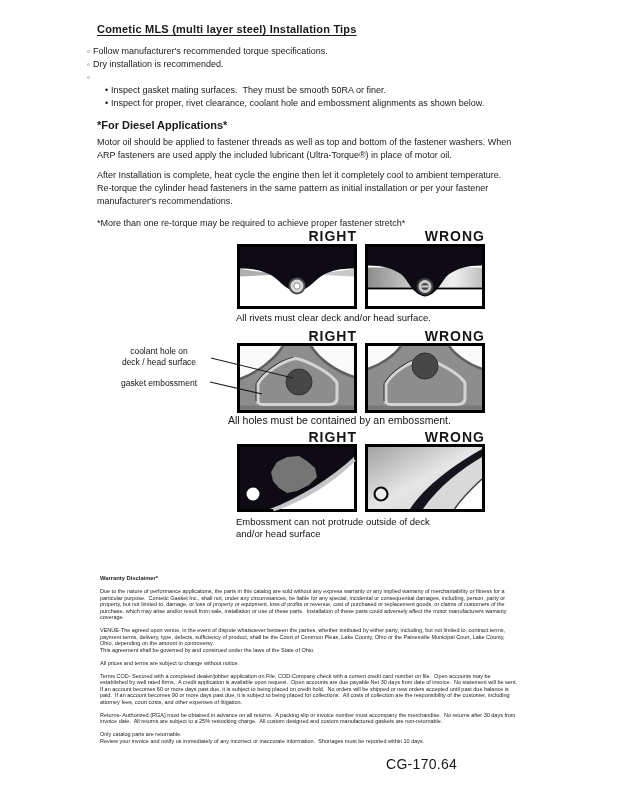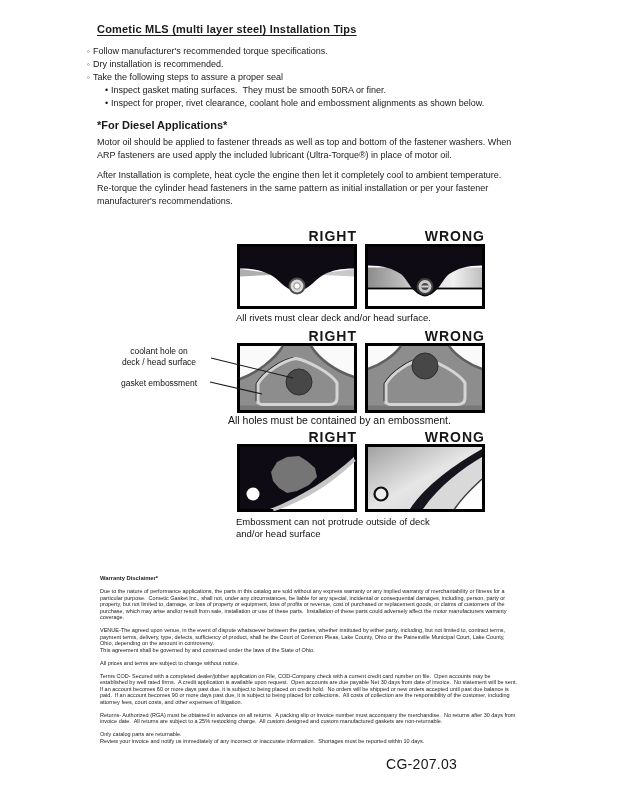--- a/index.html
+++ b/index.html
@@ -52,34 +52,34 @@
     <div class="bullet-row">
       <span class="marker">◦</span>
       <span>Follow manufacturer's recommended torque specifications.</span>
     </div>
     <div class="bullet-row">
       <span class="marker">◦</span>
       <span>Dry installation is recommended.</span>
     </div>
     <div class="bullet-row">
       <span class="marker">◦</span>
-      <span>Take the following steps to assure a proper seal</span>
     </div>
     <div class="bullet-row sub">
       <span class="marker">•</span>
       <span>Inspect gasket mating surfaces.  They must be smooth 50RA or finer.</span>
     </div>
     <div class="bullet-row sub">
       <span class="marker">•</span>
       <span>Inspect for proper, rivet clearance, coolant hole and embossment alignments as shown below.</span>
     </div>
 
     <div class="diesel-heading">*For Diesel Applications*</div>
     <p class="body-para">Motor oil should be applied to fastener threads as well as top and bottom of the fastener washers. When ARP fasteners are used apply the included lubricant (Ultra-Torque®) in place of motor oil.</p>
     <p class="body-para">After Installation is complete, heat cycle the engine then let it completely cool to ambient temperature. Re-torque the cylinder head fasteners in the same pattern as initial installation or per your fastener manufacturer's recommendations.</p>
+    <p class="body-para last">*More than one re-torque may be required to achieve proper fastener stretch*</p>
   </div>
 
   <div class="fig-label" style="left:237px;top:229px">RIGHT</div>
   <div class="fig-label" style="left:365px;top:229px">WRONG</div>
 
   <svg class="fig-box" style="left:237px;top:244px" width="120" height="65" viewBox="0 0 120 65">
     <rect x="1.5" y="1.5" width="117" height="62" fill="#ffffff" stroke="#000000" stroke-width="3"></rect>
     <polygon points="3,25 44,30.5 3,32.5" fill="#aeaeae"></polygon>
     <polygon points="117,25 76,30.5 117,32.5" fill="#c9c9c9"></polygon>
     <path d="M3,3 H117 V24.5 C103,24.5 95,26.5 87,30.5 C78,35 73,45.5 60,47.5 C47,45.5 42,35 33,30.5 C25,26.5 17,24.5 3,24.5 Z" fill="#0e0b15"></path>
@@ -183,15 +183,15 @@
     <p class="dp">Due to the nature of performance applications, the parts in this catalog are sold without any express warranty or any implied warranty of merchantability or fitness for a particular purpose.  Cometic Gasket Inc., shall not, under any circumstances, be liable for any special, incidental or consequential damages, including, person, party or property, but not limited to, damage, or loss of property or equipment, loss of profits or revenue, cost of purchased or replacement goods, or claims of customers of the purchase, which may arise and/or result from sale, installation or use of these parts.  Installation of these parts could adversely affect the motor manufacturers warranty coverage.</p>
     <p class="dp gap">VENUE-The agreed upon venue, in the event of dispute whatsoever between the parties, whether instituted by either party, including, but not limited to, contract terms, payment terms, delivery, type, defects, sufficiency of product, shall be the Court of Common Pleas, Lake County, Ohio or the Painesville Municipal Court, Lake County, Ohio, depending on the amount in controversy.</p>
     <p class="dp">This agreement shall be governed by and construed under the laws of the State of Ohio.</p>
     <p class="dp gap">All prices and terms are subject to change without notice.</p>
     <p class="dp gap">Terms COD- Secured with a completed dealer/jobber application on File, COD-Company check with a current credit card number on file.  Open accounts may be established by well rated firms.  A credit application is available upon request.  Open accounts are due payable Net 30 days from date of invoice.  No statement will be sent.  If an account becomes 60 or more days past due, it is subject to being placed on credit hold.  No orders will be shipped or new orders accepted until past due balance is paid.  If an account becomes 90 or more days past due, it is subject to being placed for collections.  All costs of collection are the responsibility of the customer, including attorney fees, court costs, and other expenses of litigation.</p>
     <p class="dp gap">Returns- Authorized (RGA) must be obtained in advance on all returns.  A packing slip or invoice number must accompany the merchandise.  No returns after 30 days from invoice date.  All returns are subject to a 25% restocking charge.  All custom designed and custom manufactured gaskets are non-returnable.</p>
     <p class="dp gap">Only catalog parts are returnable.</p>
     <p class="dp">Review your invoice and notify us immediately of any incorrect or inaccurate information.  Shortages must be reported within 10 days.</p>
   </div>
 
-  <div class="footer-code">CG-207.03</div>
+  <div class="footer-code">CG-170.64</div>
 
 </div>
 
 </body></html>

